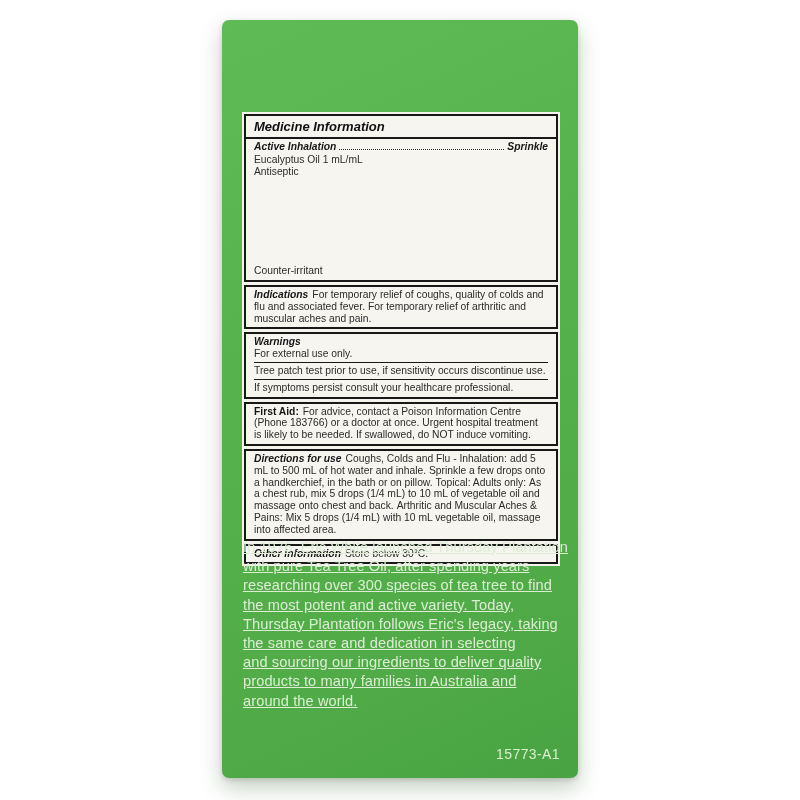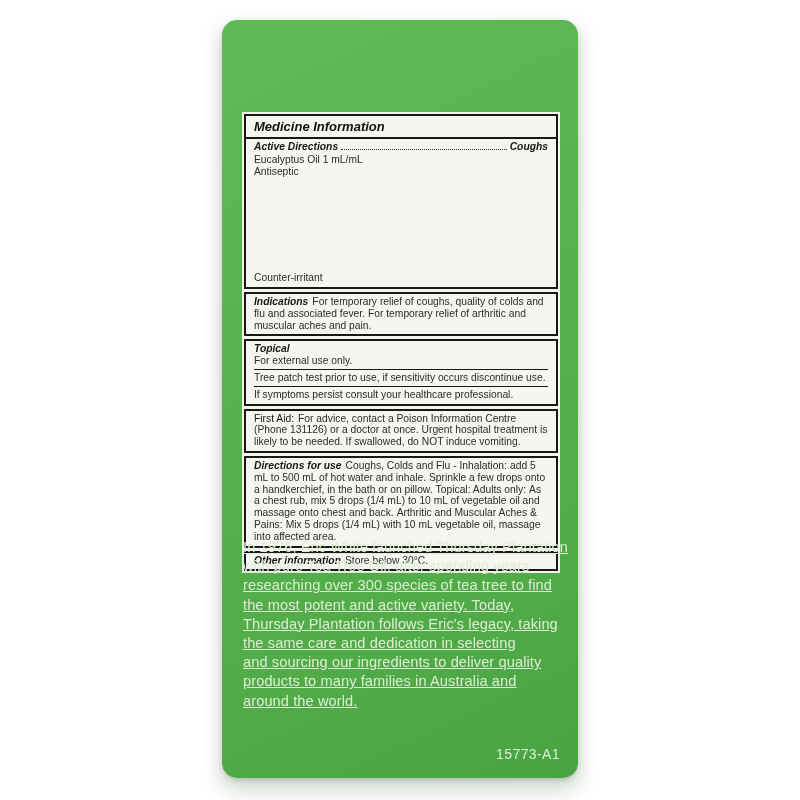--- a/index.html
+++ b/index.html
@@ -9,21 +9,21 @@
     overflow: hidden;
     font-family: "Liberation Sans", sans-serif;
   }
   .stage { position: relative; width: 800px; height: 800px; }
 
   
   .box {
     position: absolute; left: 222px; top: 20px;
     width: 356px; height: 758px;
     background: linear-gradient(155deg, #5fbb55 0%, #56b24c 40%, #52ad49 70%, #49a342 100%);
-    border-radius: 15px;
+    border-radius: 7px;
     box-shadow: 0 10px 22px rgba(45, 85, 40, 0.28), 0 2px 5px rgba(0,0,0,0.14);
   }
 
   
   .panel {
     position: absolute; left: 20px; top: 92px;
     width: 318px; box-sizing: border-box;
     background: #f4f3ee;
     padding: 2px;
     display: flex; flex-direction: column; gap: 3px;
@@ -36,34 +36,34 @@
     font-size: 10.3px;
     line-height: 11.8px;
   }
   .panel-title {
     margin: 0 -8px 2px; padding: 3px 8px 4px;
     border-bottom: 2px solid #181818;
     font-size: 13px; font-weight: 700; font-style: italic;
     color: #111;
   }
   .bi { font-weight: 700; font-style: italic; color: #161616; }
-  .b  { font-weight: 400; color: #161616; margin-top: 46px; }
+  .b  { font-weight: 700; color: #161616; margin-top: 46px; }
   .headspan { margin-right: 4px; }
   .segb { margin-right: 3px; }
   .seg { margin-right: 3px; }
 
   .ai-row { display: flex; align-items: baseline; }
   .ai-row + .ai-row { margin-top: 1px; flex-direction: column; }
   .dots {
     flex: 1 1 auto;
     border-bottom: 1.6px dotted #2f2f2f;
     margin: 0 3px; align-self: flex-end;
     position: relative; top: -3px;
   }
-  .ai-row.right { justify-content: flex-end; gap: 7px; }
+  .ai-row.right { justify-content: flex-end; }
   .dots-fixed { flex: 0 0 85px; }
 
   .wsub.sep { border-top: 1.5px solid #181818; margin-top: 2px; padding-top: 2px; }
 
   
   .story {
     position: absolute; left: 21px; top: 518px;
     width: 326px;
     color: #dcedd4;
     font-size: 14.6px; line-height: 19.2px;
@@ -82,51 +82,51 @@
 
 <div class="stage">
   <div class="box">
 
     <div class="panel">
 
       <div class="pbox">
         <div class="panel-title">Medicine Information</div>
         <div>
           <div class="ai-row">
-            <span class="bi">Active Directions</span>
+            <span class="bi">Active Inhalation</span>
             <span class="dots"></span>
-            <span class="bi">Coughs</span>
+            <span class="bi">Sprinkle</span>
           </div>
           <div class="ai-row">
             <span>Eucalyptus Oil 1 mL/mL</span>
             <span class="dots"></span>
             <span>Antiseptic</span>
           </div>
           <div class="ai-row right">
             <span class="dots dots-fixed"></span>
             <span>Counter-irritant</span>
           </div>
         </div>
       </div>
 
       <div class="pbox">
         <span class="bi headspan">Indications</span><span>For temporary relief of coughs, quality of colds and flu and associated fever. For temporary relief of arthritic and muscular aches and pain.</span>
       </div>
 
       <div class="pbox">
         <div class="wsub">
-          <div class="bi">Topical</div>
+          <div class="bi">Warnings</div>
           <div>For external use only.</div>
         </div>
         <div class="wsub sep">Tree patch test prior to use, if sensitivity occurs discontinue use.</div>
         <div class="wsub sep">If symptoms persist consult your healthcare professional.</div>
       </div>
 
       <div class="pbox">
-        <span class="b headspan">First Aid:</span><span>For advice, contact a Poison Information Centre (Phone 131126) or a doctor at once. Urgent hospital treatment is likely to be needed. If swallowed, do NOT induce vomiting.</span>
+        <span class="b headspan">First Aid:</span><span>For advice, contact a Poison Information Centre (Phone 183766) or a doctor at once. Urgent hospital treatment is likely to be needed. If swallowed, do NOT induce vomiting.</span>
       </div>
 
       <div class="pbox">
         <span class="bi headspan">Directions for use</span><span class="segb">Coughs, Colds and Flu - Inhalation:</span><span class="seg">add 5 mL to 500 mL of hot water and inhale. Sprinkle a few drops onto a handkerchief, in the bath or on pillow.</span><span class="segb">Topical: Adults only:</span><span class="seg">As a chest rub, mix 5 drops (1/4 mL) to 10 mL of vegetable oil and massage onto chest and back.</span><span class="segb">Arthritic and Muscular Aches &amp; Pains:</span><span class="seg">Mix 5 drops (1/4 mL) with 10 mL vegetable oil, massage into affected area.</span>
       </div>
 
       <div class="pbox">
         <span class="bi headspan">Other information</span><span>Store below 30°C.</span>
       </div>
 

